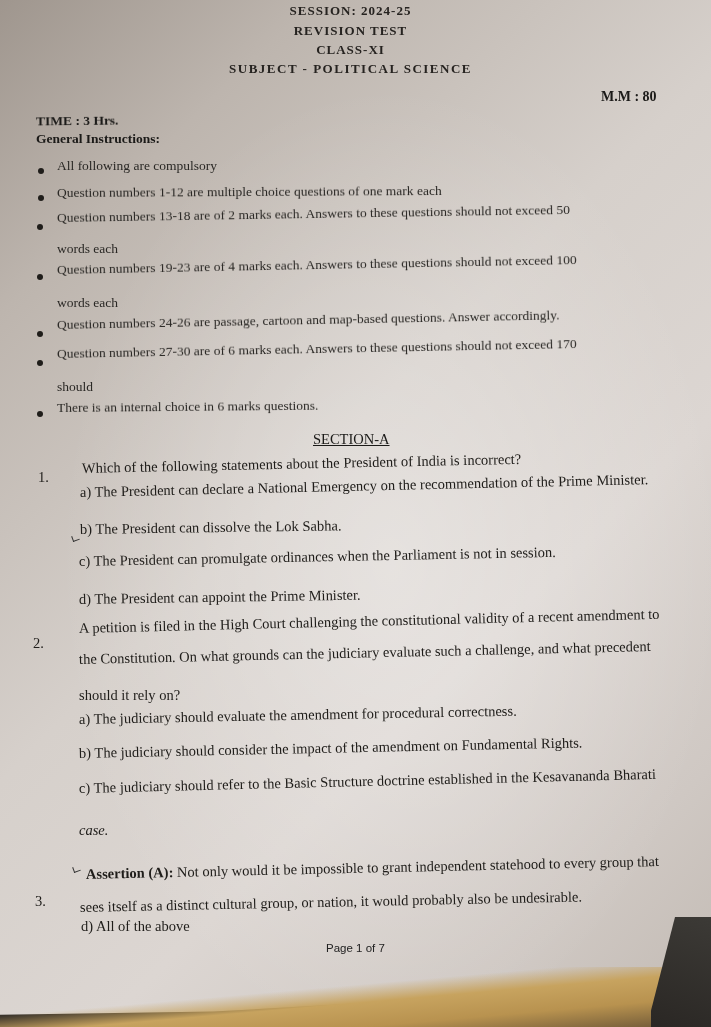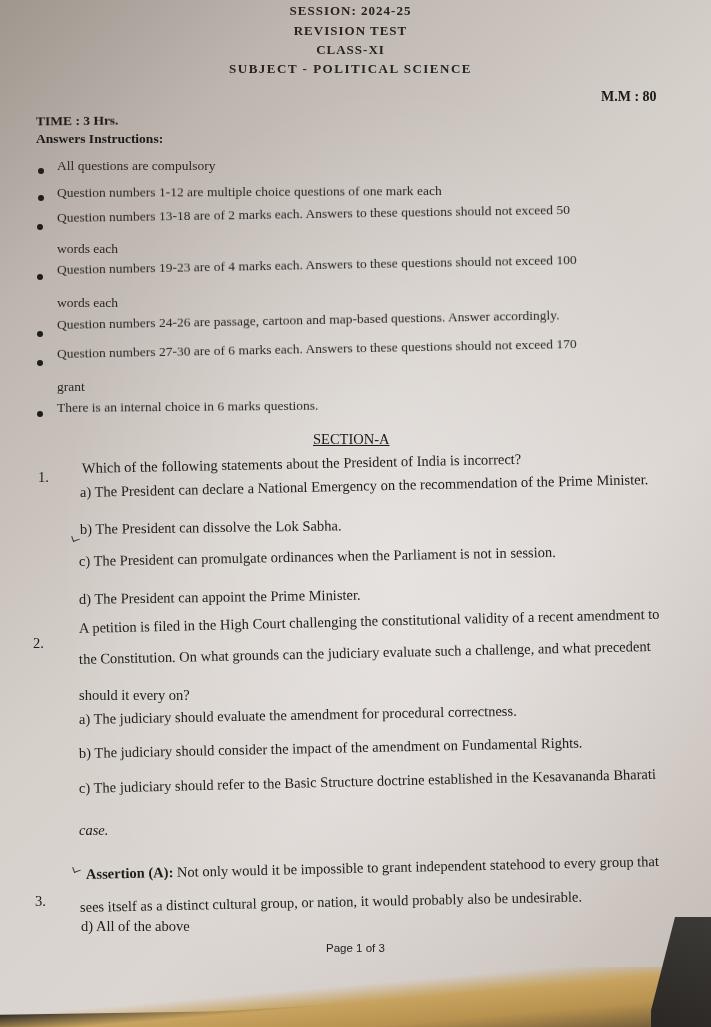--- a/index.html
+++ b/index.html
@@ -65,43 +65,43 @@
 <div class="content">
 
   <div class="hdr" style="top:3px; left:-5px;">SESSION: 2024-25</div>
   <div class="hdr" style="top:23px; left:-5px;">REVISION TEST</div>
   <div class="hdr" style="top:42px; left:-5px;">CLASS-XI</div>
   <div class="hdr" style="top:61px; left:-5px; letter-spacing:1.5px;">SUBJECT - POLITICAL SCIENCE</div>
 
   <div class="abs bold" style="left:36px; top:97px; font-size:13.5px; filter:blur(0.3px); transform:rotate(-0.6deg);margin-top:16px;">TIME : 3 Hrs.</div>
   <div class="abs bold" style="left:601px; top:89px; font-size:14px; filter:blur(0.3px);">M.M : 80</div>
 
-  <div class="abs bold" style="left:36px; top:131px; font-size:13.5px; filter:blur(0.3px);">Answers Instructions:</div>
+  <div class="abs bold" style="left:36px; top:131px; font-size:13.5px; filter:blur(0.3px);">General Instructions:</div>
 
   <div>
     <span class="bullet" style="left:38px; top:168px;"></span>
-    <div class="abs instr-text" style="left:57px; top:158px;">All questions are compulsory</div>
+    <div class="abs instr-text" style="left:57px; top:158px;">All following are compulsory</div>
 
     <span class="bullet" style="left:38px; top:195px;"></span>
     <div class="abs instr-text" style="left:57px; top:184px; transform:rotate(-0.3deg);">Question numbers 1-12 are multiple choice questions of one mark each</div>
 
     <span class="bullet" style="left:37px; top:224px;"></span>
     <div class="abs instr-text" style="left:57px; top:210px; transform-origin:left; transform:rotate(-0.9deg);">Question numbers 13-18 are of 2 marks each. Answers to these questions should not exceed 50</div>
     <div class="abs instr-text" style="left:57px; top:241px;">words each</div>
 
     <span class="bullet" style="left:37px; top:274px;"></span>
     <div class="abs instr-text" style="left:57px; top:262px; transform-origin:left; transform:rotate(-1.1deg);">Question numbers 19-23 are of 4 marks each. Answers to these questions should not exceed 100</div>
     <div class="abs instr-text" style="left:57px; top:295px;">words each</div>
 
     <span class="bullet" style="left:37px; top:331px;"></span>
     <div class="abs instr-text" style="left:57px; top:317px; transform-origin:left; transform:rotate(-1.1deg);">Question numbers 24-26 are passage, cartoon and map-based questions. Answer accordingly.</div>
 
     <span class="bullet" style="left:37px; top:360px;"></span>
     <div class="abs instr-text" style="left:57px; top:346px; transform-origin:left; transform:rotate(-1.1deg);">Question numbers 27-30 are of 6 marks each. Answers to these questions should not exceed 170</div>
-    <div class="abs instr-text" style="left:57px; top:379px;">grant</div>
+    <div class="abs instr-text" style="left:57px; top:379px;">should</div>
 
     <span class="bullet" style="left:37px; top:411px;"></span>
     <div class="abs instr-text" style="left:57px; top:400px; transform-origin:left; transform:rotate(-0.5deg);">There is an internal choice in 6 marks questions.</div>
   </div>
 
   <div class="abs section-title" style="left:313px; top:431px;">SECTION-A</div>
 
   <div>
     <div class="abs q-text" style="left:38px; top:469px;">1.</div>
     <div class="abs q-text" style="left:82px; top:460px; transform-origin:left; transform:rotate(-1.2deg);">Which of the following statements about the President of India is incorrect?</div>
@@ -109,31 +109,31 @@
     <span class="mark" style="left:72px; top:535px;"></span>
     <div class="abs q-text" style="left:80px; top:521px; transform-origin:left; transform:rotate(-0.8deg);">b) The President can dissolve the Lok Sabha.</div>
     <div class="abs q-text" style="left:79px; top:553px; transform-origin:left; transform:rotate(-1.1deg);">c) The President can promulgate ordinances when the Parliament is not in session.</div>
     <div class="abs q-text" style="left:79px; top:591px; transform-origin:left; transform:rotate(-0.9deg);">d) The President can appoint the Prime Minister.</div>
   </div>
 
   <div>
     <div class="abs q-text" style="left:33px; top:635px;">2.</div>
     <div class="abs q-text" style="left:79px; top:620px; transform-origin:left; transform:rotate(-1.4deg);">A petition is filed in the High Court challenging the constitutional validity of a recent amendment to</div>
     <div class="abs q-text" style="left:79px; top:651px; transform-origin:left; transform:rotate(-1.3deg);">the Constitution. On what grounds can the judiciary evaluate such a challenge, and what precedent</div>
-    <div class="abs q-text" style="left:79px; top:687px;">should it every on?</div>
+    <div class="abs q-text" style="left:79px; top:687px;">should it rely on?</div>
     <div class="abs q-text" style="left:79px; top:711px; transform-origin:left; transform:rotate(-1.1deg);">a) The judiciary should evaluate the amendment for procedural correctness.</div>
     <div class="abs q-text" style="left:79px; top:745px; transform-origin:left; transform:rotate(-1.2deg);">b) The judiciary should consider the impact of the amendment on Fundamental Rights.</div>
     <div class="abs q-text" style="left:79px; top:780px; transform-origin:left; transform:rotate(-1.4deg);">c) The judiciary should refer to the Basic Structure doctrine established in the Kesavananda Bharati</div>
     <div class="abs q-text" style="left:79px; top:822px;font-style:italic;">case.</div>
     <span class="mark" style="left:73px; top:866px;"></span>
     <div class="abs q-text" style="left:81px; top:897px;margin-top:21px;">d) All of the above</div>
   </div>
 
   <div>
     <div class="abs q-text" style="left:35px; top:893px;">3.</div>
     <div class="abs q-text" style="left:86px; top:866px; transform-origin:left; transform:rotate(-1.3deg);">
       <span class="bold">Assertion (A):</span><span> Not only would it be impossible to grant independent statehood to every group that</span>
     </div>
     <div class="abs q-text" style="left:80px; top:899px; transform-origin:left; transform:rotate(-1.2deg);">sees itself as a distinct cultural group, or nation, it would probably also be undesirable.</div>
   </div>
 
-  <div class="abs page-no" style="left:326px; top:942px;">Page 1 of 3</div>
+  <div class="abs page-no" style="left:326px; top:942px;">Page 1 of 7</div>
 </div>
 
 </body></html>

